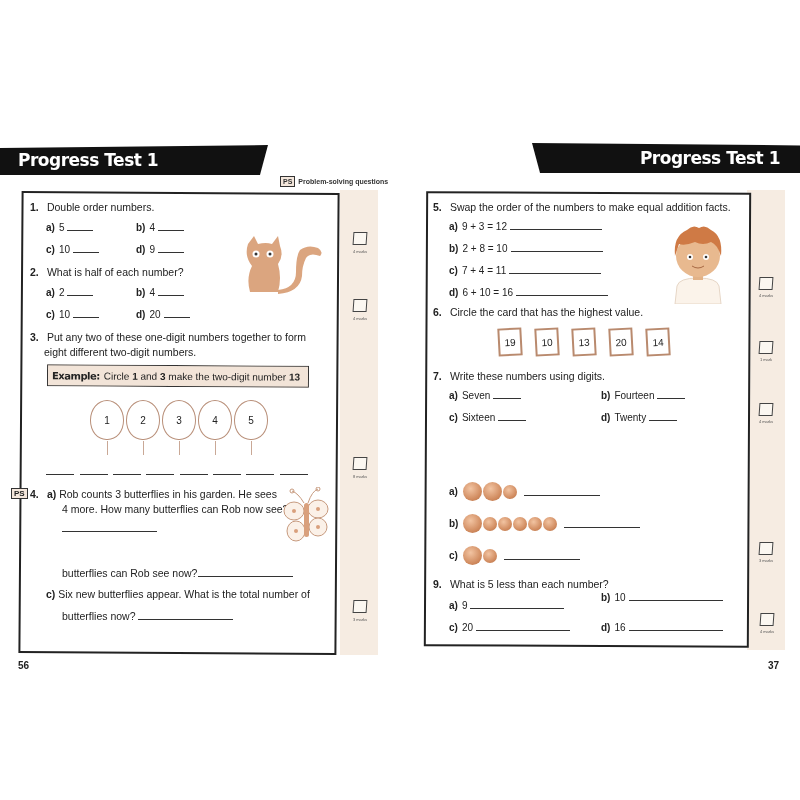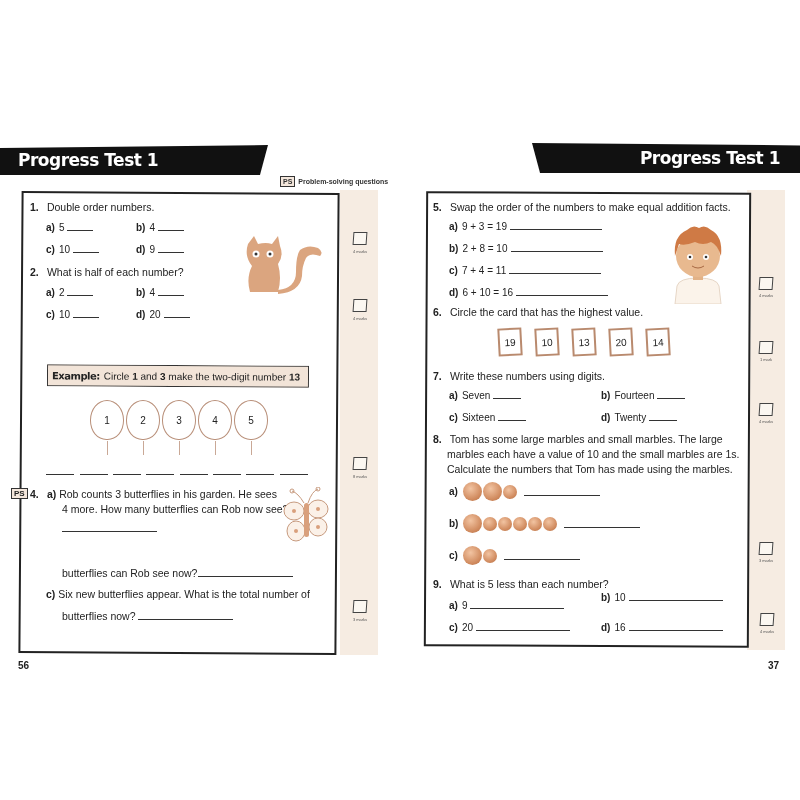--- a/index.html
+++ b/index.html
@@ -124,20 +124,25 @@
   <div class="sub" style="left:136px;top:287px;">
     <span class="letter">b)</span><span>4</span><span class="blank" style="width:26px;"></span>
   </div>
   <div class="sub" style="left:46px;top:309px;">
     <span class="letter">c)</span><span>10</span><span class="blank" style="width:26px;"></span>
   </div>
   <div class="sub" style="left:136px;top:309px;">
     <span class="letter">d)</span><span>20</span><span class="blank" style="width:26px;"></span>
   </div>
 
+  <div class="q" style="left:30px;top:330px;">
+    <span class="qnum">3.</span>
+    <span>Put any two of these one-digit numbers together to form</span><br>
+    <span style="margin-left:14px;">eight different two-digit numbers.</span>
+  </div>
   <div class="example-box">
     <span class="example-label">Example:</span>
     <span>Circle</span>&nbsp;<span class="bold">1</span>&nbsp;<span>and</span>&nbsp;<span class="bold">3</span>&nbsp;<span>make the two-digit number</span>&nbsp;<span class="bold">13</span>
   </div>
 
   <div class="balloon" style="left:90px;top:400px;">1</div>
   <div class="balloon-string" style="left:107px;top:441px;"></div>
   <div class="balloon" style="left:126px;top:400px;">2</div>
   <div class="balloon-string" style="left:143px;top:441px;"></div>
   <div class="balloon" style="left:162px;top:400px;">3</div>
@@ -214,21 +219,21 @@
   <div class="mark-box" style="left:360px;top:613px;"></div>
   <div class="mark-label" style="left:352px;top:629px;">4 marks</div>
 
   <div class="frame"></div>
 
   <div class="q" style="left:33px;top:200px;">
     <span class="qnum">5.</span>
     <span>Swap the order of the numbers to make equal addition facts.</span>
   </div>
   <div class="sub" style="left:49px;top:221px;">
-    <span class="letter">a)</span><span>9 + 3 = 19</span><span class="blank" style="width:92px;"></span>
+    <span class="letter">a)</span><span>9 + 3 = 12</span><span class="blank" style="width:92px;"></span>
   </div>
   <div class="sub" style="left:49px;top:243px;">
     <span class="letter">b)</span><span>2 + 8 = 10</span><span class="blank" style="width:92px;"></span>
   </div>
   <div class="sub" style="left:49px;top:265px;">
     <span class="letter">c)</span><span>7 + 4 = 11</span><span class="blank" style="width:92px;"></span>
   </div>
   <div class="sub" style="left:49px;top:287px;">
     <span class="letter">d)</span><span>6 + 10 = 16</span><span class="blank" style="width:92px;"></span>
   </div>
@@ -265,26 +270,20 @@
   <div class="sub" style="left:201px;top:390px;">
     <span class="letter">b)</span><span>Fourteen</span><span class="blank" style="width:28px;"></span>
   </div>
   <div class="sub" style="left:49px;top:412px;">
     <span class="letter">c)</span><span>Sixteen</span><span class="blank" style="width:28px;"></span>
   </div>
   <div class="sub" style="left:201px;top:412px;">
     <span class="letter">d)</span><span>Twenty</span><span class="blank" style="width:28px;"></span>
   </div>
 
-  <div class="q" style="left:33px;top:432px;">
-    <span class="qnum">8.</span>
-    <span>Tom has some large marbles and small marbles. The large</span><br>
-    <span style="margin-left:14px;">marbles each have a value of 10 and the small marbles are 1s.</span><br>
-    <span style="margin-left:14px;">Calculate the numbers that Tom has made using the marbles.</span>
-  </div>
 
   <div class="marble-row" style="left:49px;top:482px;">
     <span class="letter">a)</span>
     <span class="marble-big"></span>
       <span class="marble-big"></span>
       <span class="marble-small"></span>
     <span class="blank" style="width:76px;margin-left:6px;"></span>
   </div>
   <div class="marble-row" style="left:49px;top:514px;">
     <span class="letter">b)</span>

